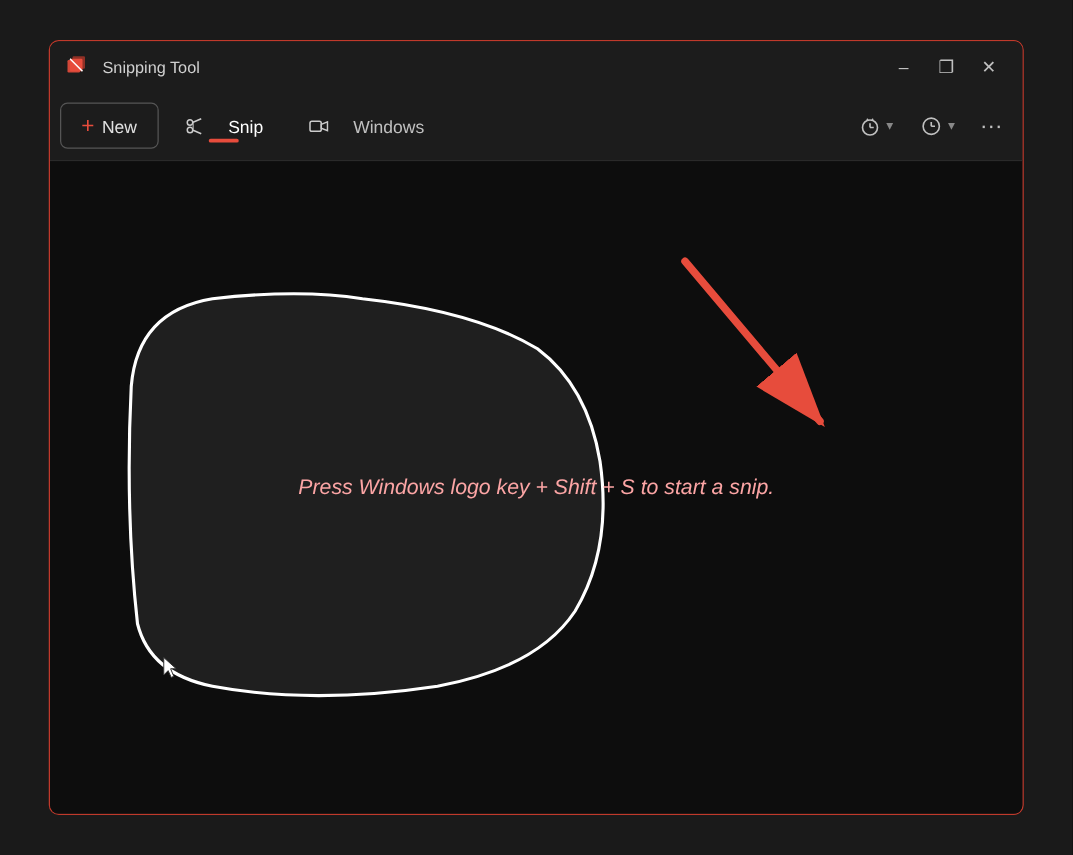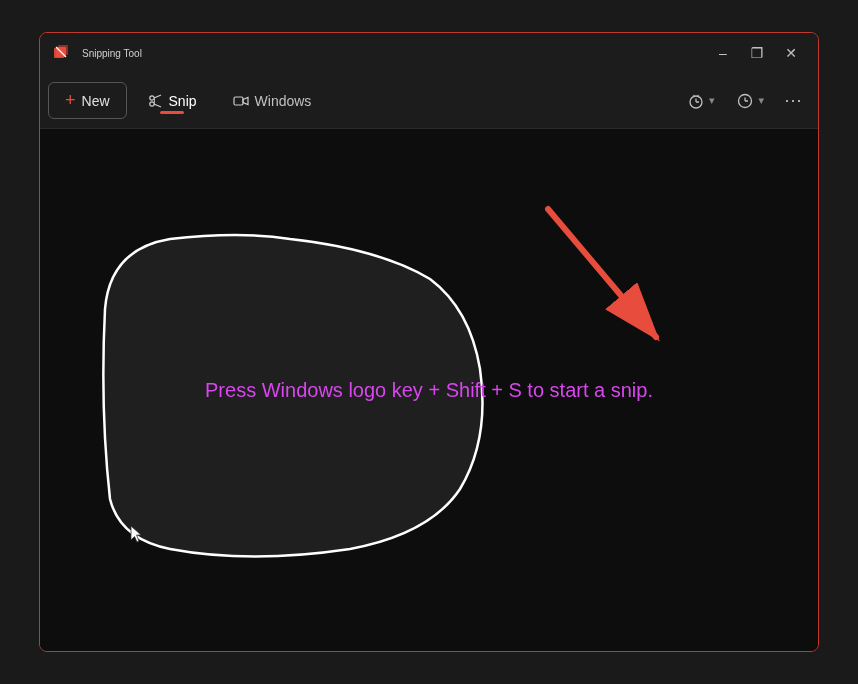--- a/index.html
+++ b/index.html
@@ -43,21 +43,21 @@
       justify-content: center;
     }
 
     .title-bar-icon svg {
       width: 18px;
       height: 18px;
     }
 
     .title-bar-title {
       color: #d0d0d0;
-      font-size: 10px;
+      font-size: 13px;
       flex: 1;
     }
 
     .title-bar-controls {
       display: flex;
       gap: 4px;
     }
 
     .title-bar-btn {
       width: 30px;
@@ -98,21 +98,21 @@
 
     .btn-new .plus-icon {
       color: #e74c3c;
       font-size: 18px;
       font-weight: 300;
     }
 
     .tab-btn {
       display: flex;
       align-items: center;
-      gap: 6px;
+      gap: 20px;
       padding: 7px 16px;
       background: transparent;
       border: none;
       border-radius: 6px;
       color: #c0c0c0;
       font-size: 14px;
       cursor: pointer;
       position: relative;
     }
 
@@ -177,24 +177,25 @@
       background: #0d0d0d;
       position: relative;
       overflow: hidden;
     }
 
     .instruction-text {
       position: absolute;
       top: 50%;
       left: 50%;
       transform: translate(-50%, -50%);
-      color: #d946ef;
-      font-size: 20px;
+      color: #fca5a5;
+      font-size: 17px;
       white-space: nowrap;
       z-index: 2;
+      font-style: italic;
     }
 
     .arrow-annotation {
       position: absolute;
       top: 60px;
       right: 120px;
       z-index: 3;
     }
 
     .freehand-area {

